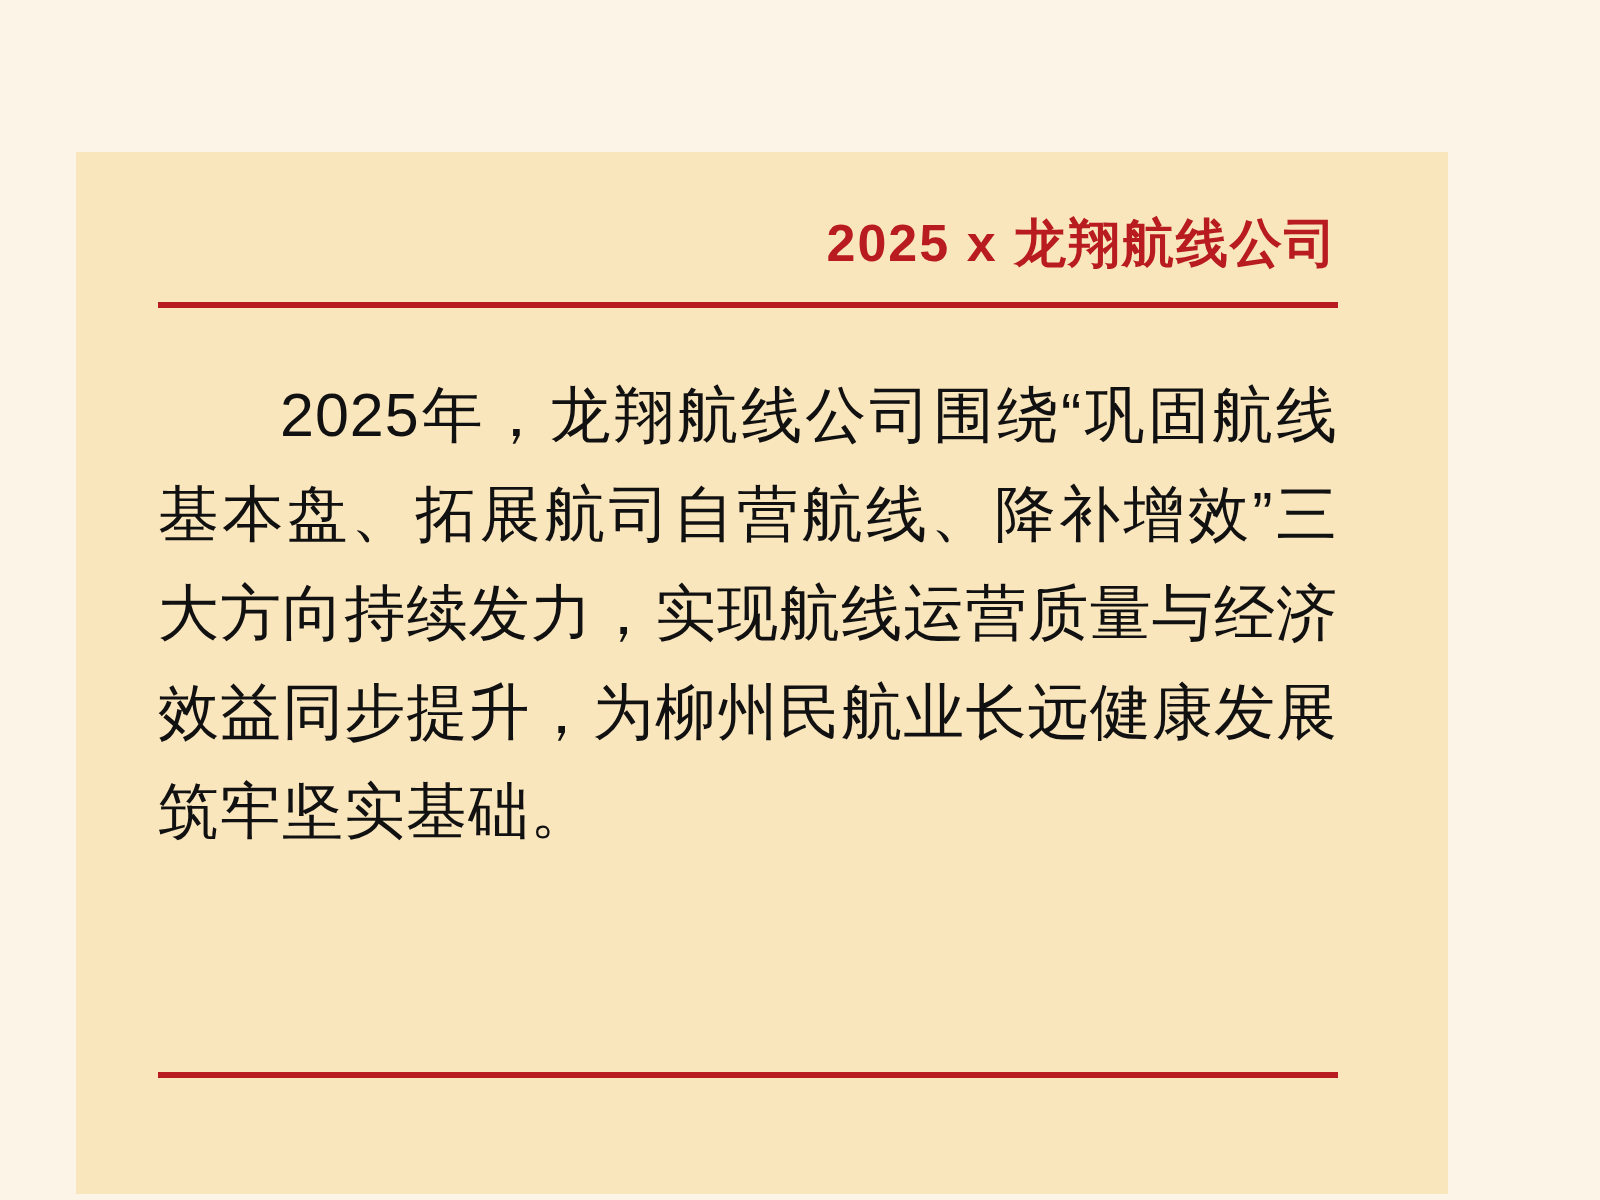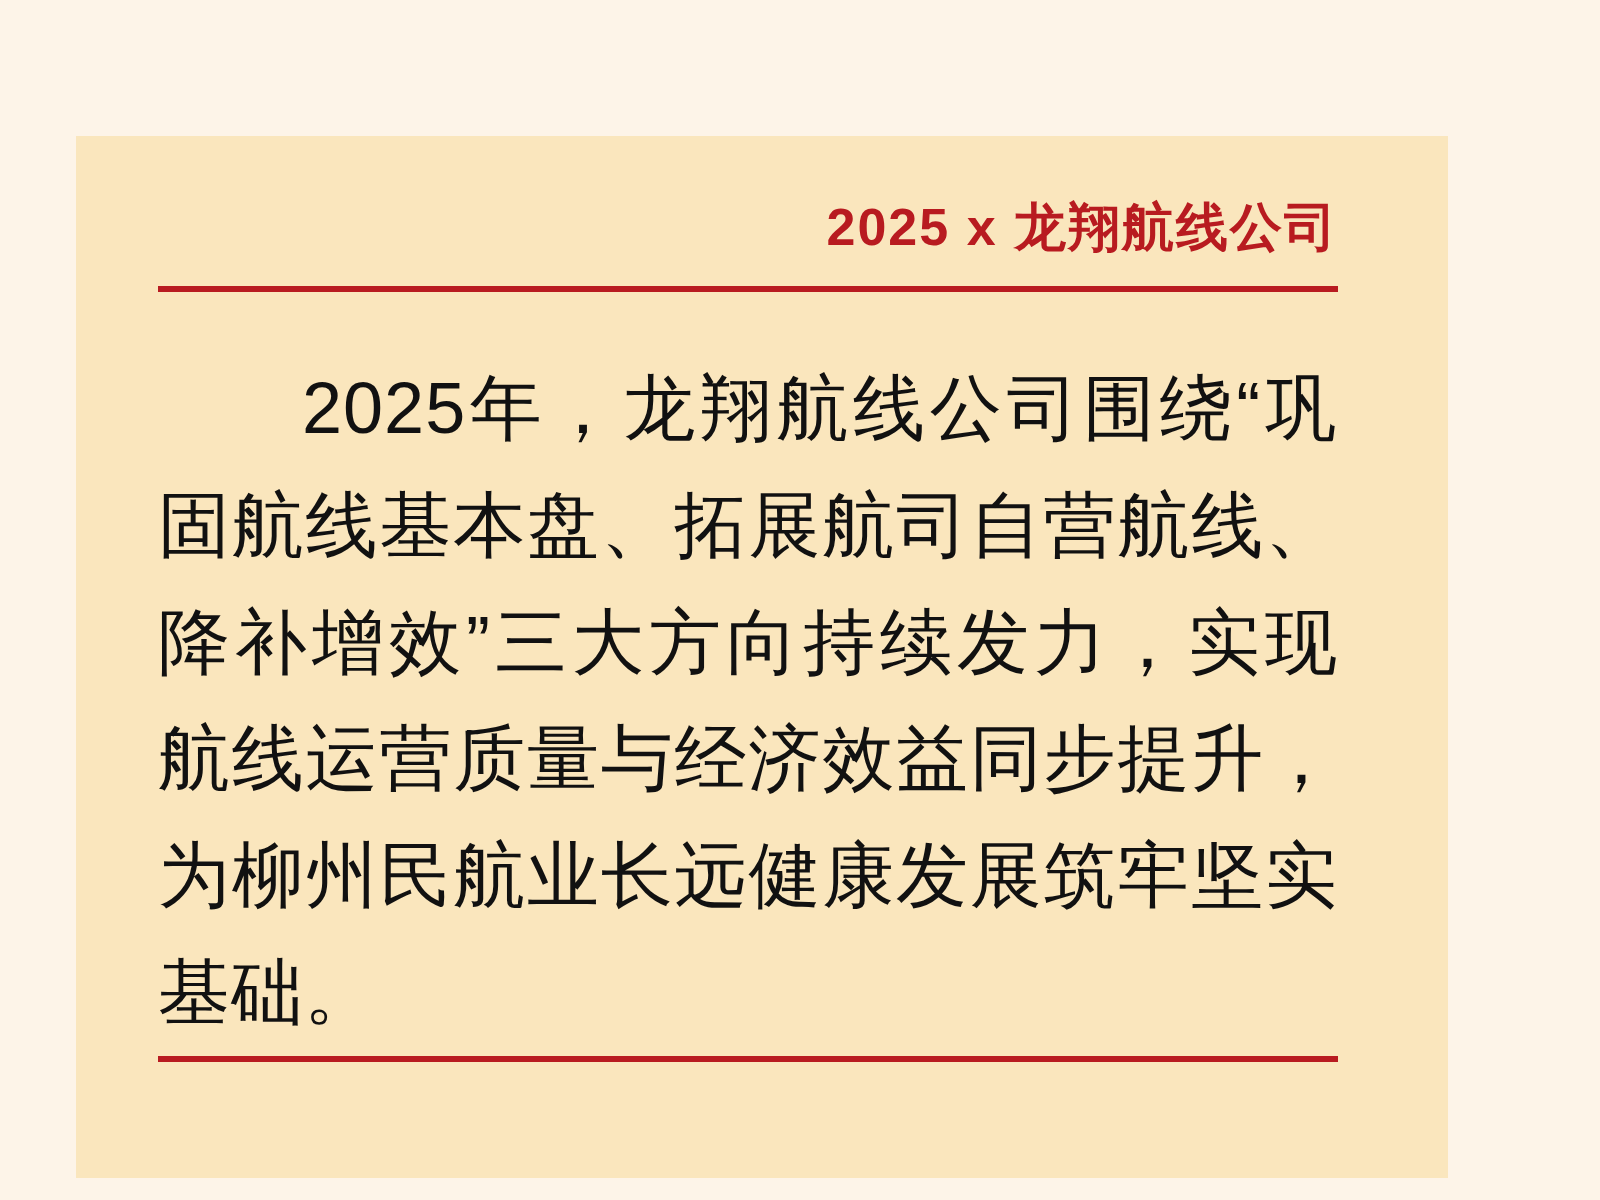--- a/index.html
+++ b/index.html
@@ -9,21 +9,21 @@
   body {
     width: 1600px;
     height: 1200px;
     background: #fdf4e8;
     font-family: "Liberation Sans", "DejaVu Sans", sans-serif;
     overflow: hidden;
   }
   .poster {
     position: absolute;
     left: 76px;
-    top: 136px;
+    top: 152px;
     width: 1372px;
     height: 1042px;
     background: #fae6bd;
   }
   .inner {
     position: absolute;
     left: 82px;
     top: 60px;
     width: 1180px;
   }
@@ -39,21 +39,21 @@
   .rule {
     height: 6px;
     background: #b81b20;
     margin-top: 28px;
   }
   .rule.bottom {
     margin-top: 0;
   }
   .body-text {
     margin-top: 58px;
-    font-size: 72px;
+    font-size: 61px;
     line-height: 1.62;
     color: #111111;
     text-indent: 2em;
     text-align: justify;
     letter-spacing: 1px;
     font-weight: 500;
   }
   .bottom-rule-wrap {
     position: absolute;
     left: 82px;

